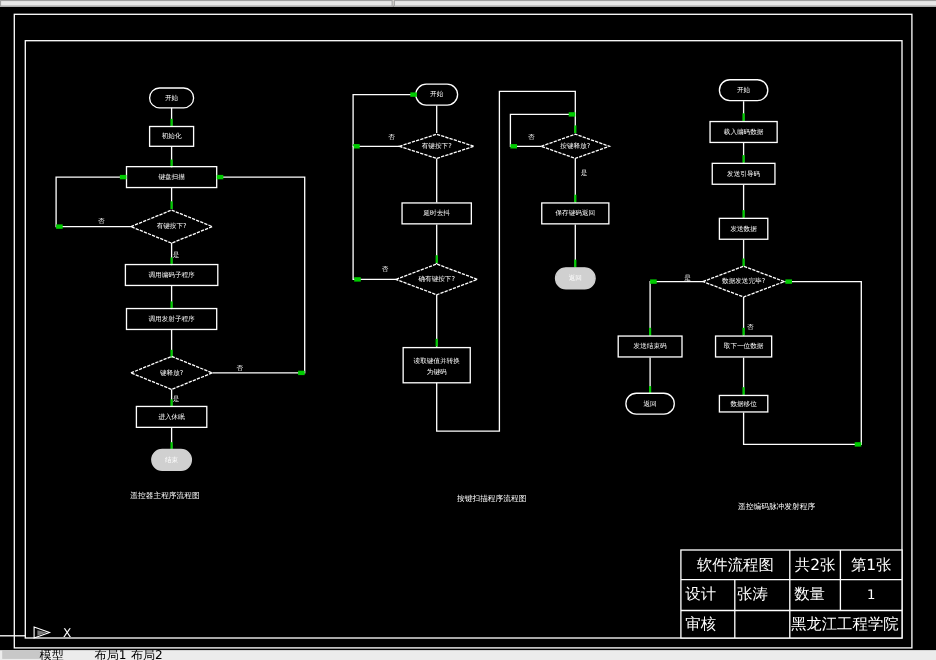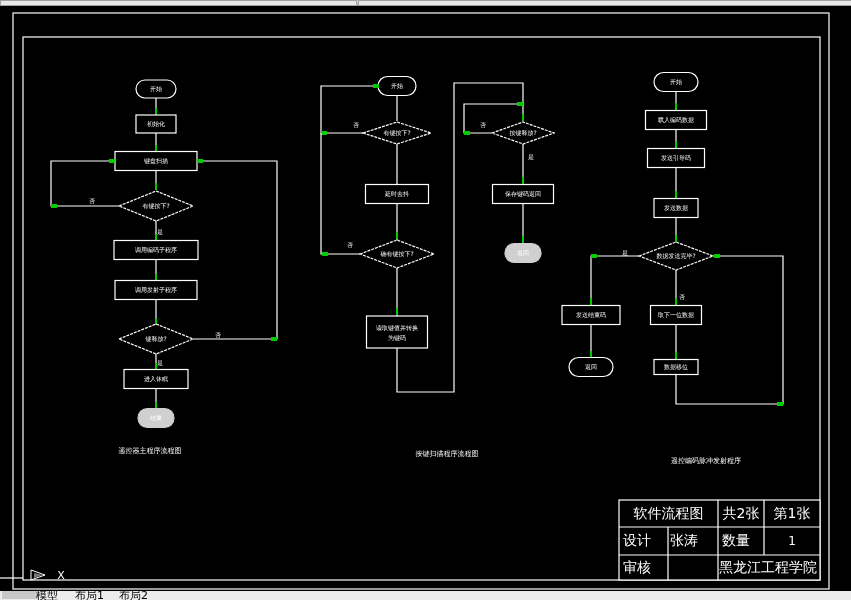--- a/index.html
+++ b/index.html
@@ -182,15 +182,15 @@
   <g id="ucs">
       <polygon points="31,564 45,569 31,574" fill="none" stroke="#ffffff" stroke-width="1"></polygon>
       <polygon points="34,567 43,569 34,572" fill="#777"></polygon>
       <text x="61" y="570" fill="#ffffff" font-size="11" text-anchor="middle" dominant-baseline="middle">X</text>
     </g>
 </svg>
 
 <div id="tabs">
   <span class="nav"></span>
   <span style="left:32px;">模型</span>
-  <span style="left:71px;">布局1</span>
+  <span style="left:82px;">布局1</span>
   <span style="left:115px;text-decoration:underline;">布局2</span>
 </div>
 
 </body></html>

